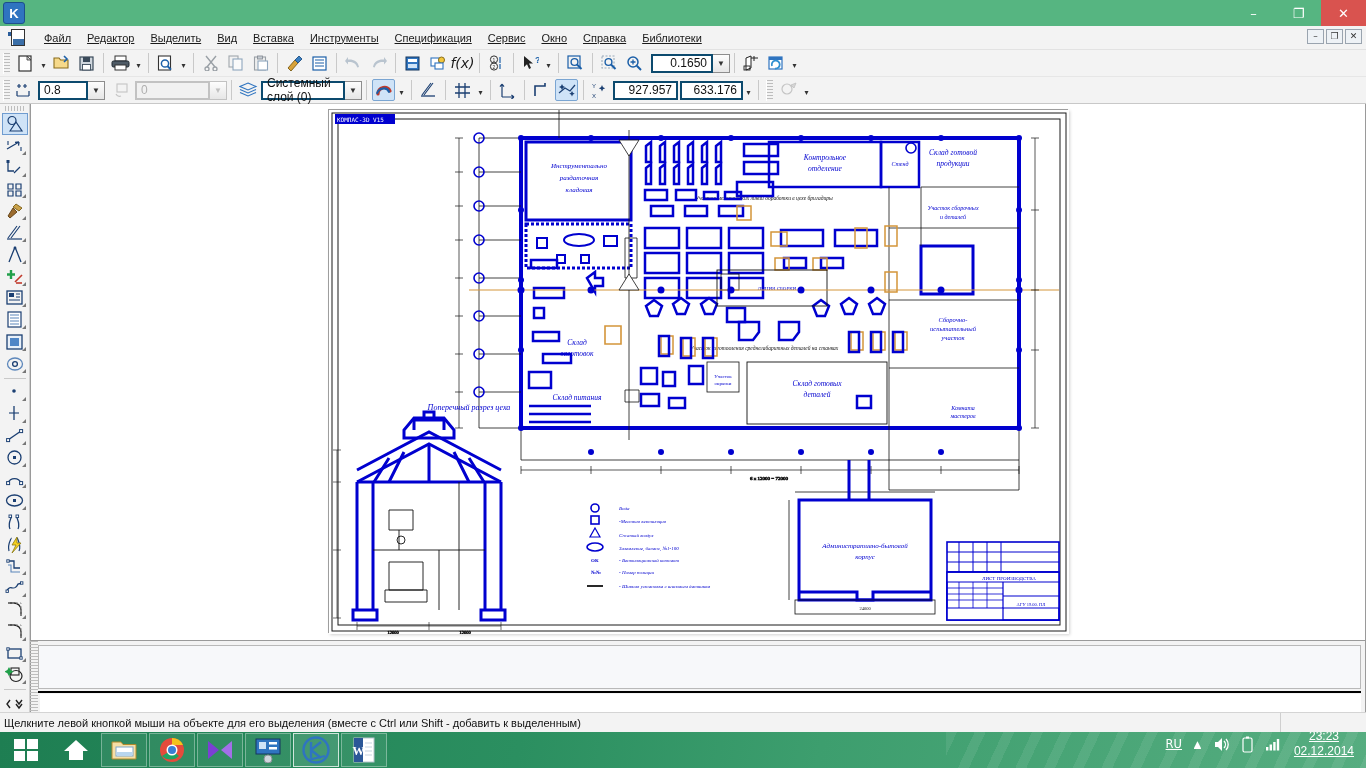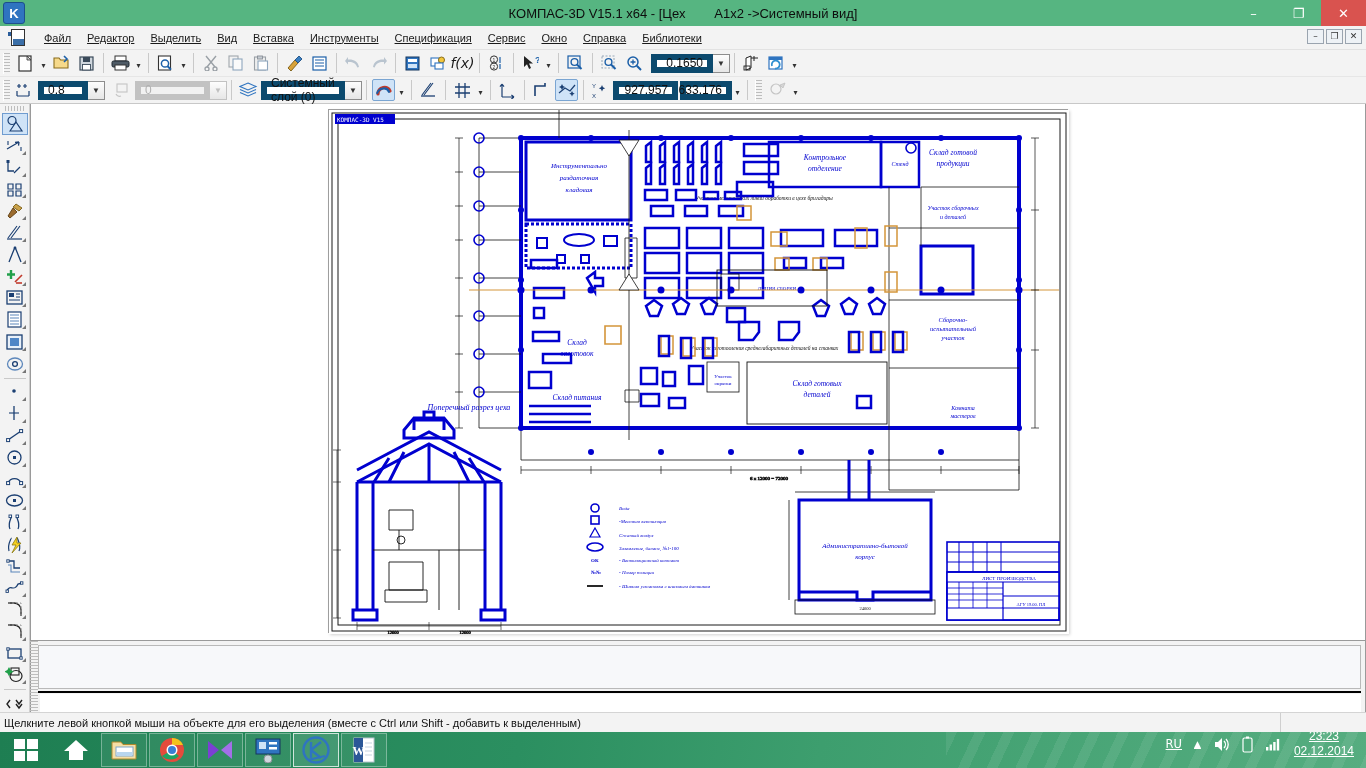--- a/index.html
+++ b/index.html
@@ -84,21 +84,21 @@
     font-family: "DejaVu Sans", sans-serif;
   }
   .tbtn.sel { background: #cfe3f7; border-color: #7aa5d2; }
   .tbtn.dis { color: #b4b4b4; }
   .caret {
     width: 11px; height: 22px; display: flex; align-items: flex-end; justify-content: center;
     font-size: 8px; color: #333; padding-bottom: 4px;
   }
   .sep { width: 1px; height: 20px; background: #c9c9c9; margin: 0 4px; }
   .fld {
-    height: 19px; border: 6px solid #0c4a6e; background: #fff;
+    height: 19px; border: 2px solid #0c4a6e; background: #fff;
     font-size: 12px; color: #111; display: flex; align-items: center;
     padding: 0 4px; font-family: "Liberation Sans", sans-serif;
   }
   .fld.dis { background: #f1f1f1; color: #b0b0b0; border-color: #c2c2c2; }
   .combo { display: flex; height: 19px; }
   .combo .arrowbox {
     width: 17px; border: 1px solid #8d8d8d; border-left: none;
     background: linear-gradient(#fdfdfd,#e6e6e6);
     display: flex; align-items: center; justify-content: center;
     font-size: 8px; color: #333;
@@ -207,21 +207,20 @@
   .clock { text-align: center; line-height: 15px; margin-right: 12px; margin-left: 6px; font-size: 12px; }
   svg { display: block; }
 </style>
 </head>
 <body>
 
 <div id="app">
 
   <div class="titlebar">
     <div class="tb-logo">K</div>
-    <div class="tb-title">КОМПАС-3D V15.1 x64 - [Цех        A1x2 -&gt;Системный вид]</div>
     <div class="tb-buttons">
       <div class="tb-btn">–</div>
       <div class="tb-btn">❐</div>
       <div class="tb-btn close">✕</div>
     </div>
   </div>
 
   <div class="menubar">
     <div class="menu-doc-icon">
       <div class="arr"></div>
@@ -528,21 +527,21 @@
     <div class="sep"></div>
 
     <div class="tbtn">
       <svg width="19" height="17" viewBox="0 0 19 17">
           <text x="1" y="6" font-size="6" fill="#1b3f72" font-family="sans-serif">Y</text>
           <text x="1" y="16" font-size="6" fill="#1b3f72" font-family="sans-serif">X</text>
           <path d="M11 3 l1 2.2 2.2 1 -2.2 1 -1 2.2 -1 -2.2 -2.2 -1 2.2 -1z" fill="#1b3f72"></path>
         </svg>
     </div>
     <div class="fld" style="width:65px;justify-content:flex-end">927.957</div>
-    <div class="fld" style="width:52px;margin-left:2px;justify-content:flex-end">633.176</div>
+    <div class="fld" style="width:63px;margin-left:2px;justify-content:flex-end">633.176</div>
     <div class="caret">▾</div>
 
     <div class="sep"></div>
     <div class="grip"></div>
 
     <div class="tbtn dis">
       <svg width="18" height="16" viewBox="0 0 18 16">
           <circle cx="7" cy="7" r="5" fill="none" stroke="#c4c4c4" stroke-width="1.2"></circle>
           <path d="M11 3 l5 -2 -2 5z" fill="#d6d6d6" stroke="#c0c0c0" stroke-width=".8"></path>
         </svg>

